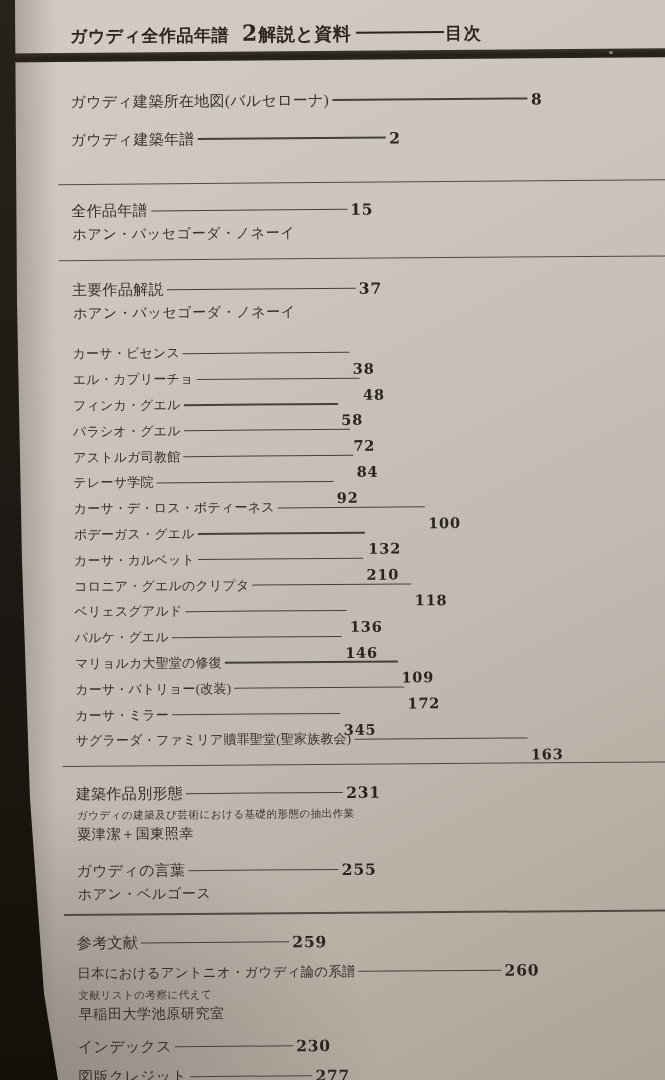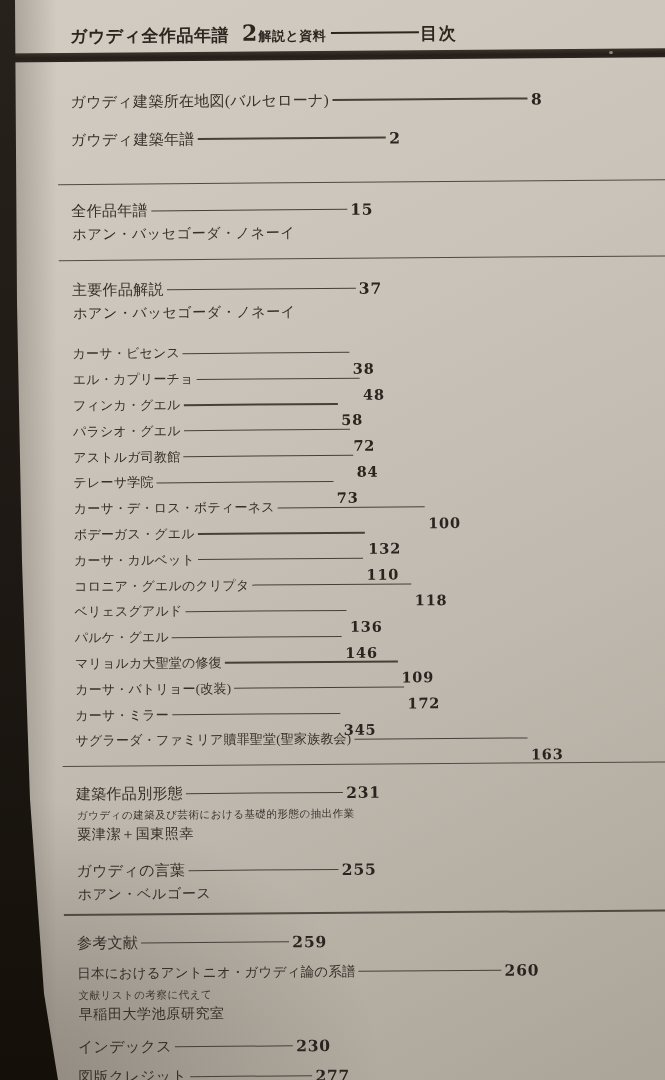--- a/index.html
+++ b/index.html
@@ -28,21 +28,21 @@
     position:absolute;left:0;top:0;right:0;
     transform:rotate(-0.45deg);transform-origin:330px 40px;
   }
   
   .hdr{
     margin:19px 0 0 70px;height:25px;display:flex;align-items:baseline;
     font-family:"Liberation Sans","DejaVu Sans",sans-serif;font-weight:bold;color:#2c2621;
   }
   .hdr .series{font-size:17px;letter-spacing:0.5px;}
   .hdr .vol-num{font-family:"DejaVu Serif",serif;font-size:22px;margin:0 1px 0 13px;}
-  .hdr .vol-title{font-size:13px;letter-spacing:0.5px;font-family:Liberation Mono, monospace;}
+  .hdr .vol-title{font-size:18px;letter-spacing:0.5px;font-family:Liberation Mono, monospace;}
   .hdr .hleader{width:88px;height:2.5px;background:#2c2621;align-self:center;margin:3px 1px 0 5px;}
   .hdr .toc-label{font-size:17px;letter-spacing:1.5px;}
   .bar{height:9px;margin:7px -12px 0 -6px;background:linear-gradient(#3a332c,#241f19 55%,#2b2520);}
   
   #toc{padding-left:70px;color:#35302a;}
   .rule{height:1.2px;background:#514a42;margin-left:-13px;margin-right:-8px;}
   .sec-maps {padding:29px 0 17px;}
   .sec-chron{padding:15px 0 16px;}
   .sec-works{padding:18px 0 8px;}
   .sec-forms{padding:16px 0 10px;}
@@ -135,36 +135,36 @@
             <span class="pg">72</span>
           </div>
           <div class="entry sm" style="width: 305px;">
             <span class="lbl">アストルガ司教館</span>
             <span class="leader"></span>
             <span class="pg">84</span>
           </div>
           <div class="entry sm" style="width: 285px;">
             <span class="lbl">テレーサ学院</span>
             <span class="leader"></span>
-            <span class="pg">73</span>
+            <span class="pg">92</span>
           </div>
           <div class="entry sm" style="width: 387px;">
             <span class="lbl">カーサ・デ・ロス・ボティーネス</span>
             <span class="leader"></span>
             <span class="pg">100</span>
           </div>
           <div class="entry sm" style="width: 327px;">
             <span class="lbl">ボデーガス・グエル</span>
             <span class="leader"></span>
             <span class="pg">132</span>
           </div>
           <div class="entry sm" style="width: 325px;">
             <span class="lbl">カーサ・カルベット</span>
             <span class="leader"></span>
-            <span class="pg">110</span>
+            <span class="pg">210</span>
           </div>
           <div class="entry sm" style="width: 373px;">
             <span class="lbl">コロニア・グエルのクリプタ</span>
             <span class="leader"></span>
             <span class="pg">118</span>
           </div>
           <div class="entry sm" style="width: 308px;">
             <span class="lbl">ベリェスグアルド</span>
             <span class="leader"></span>
             <span class="pg">136</span>

